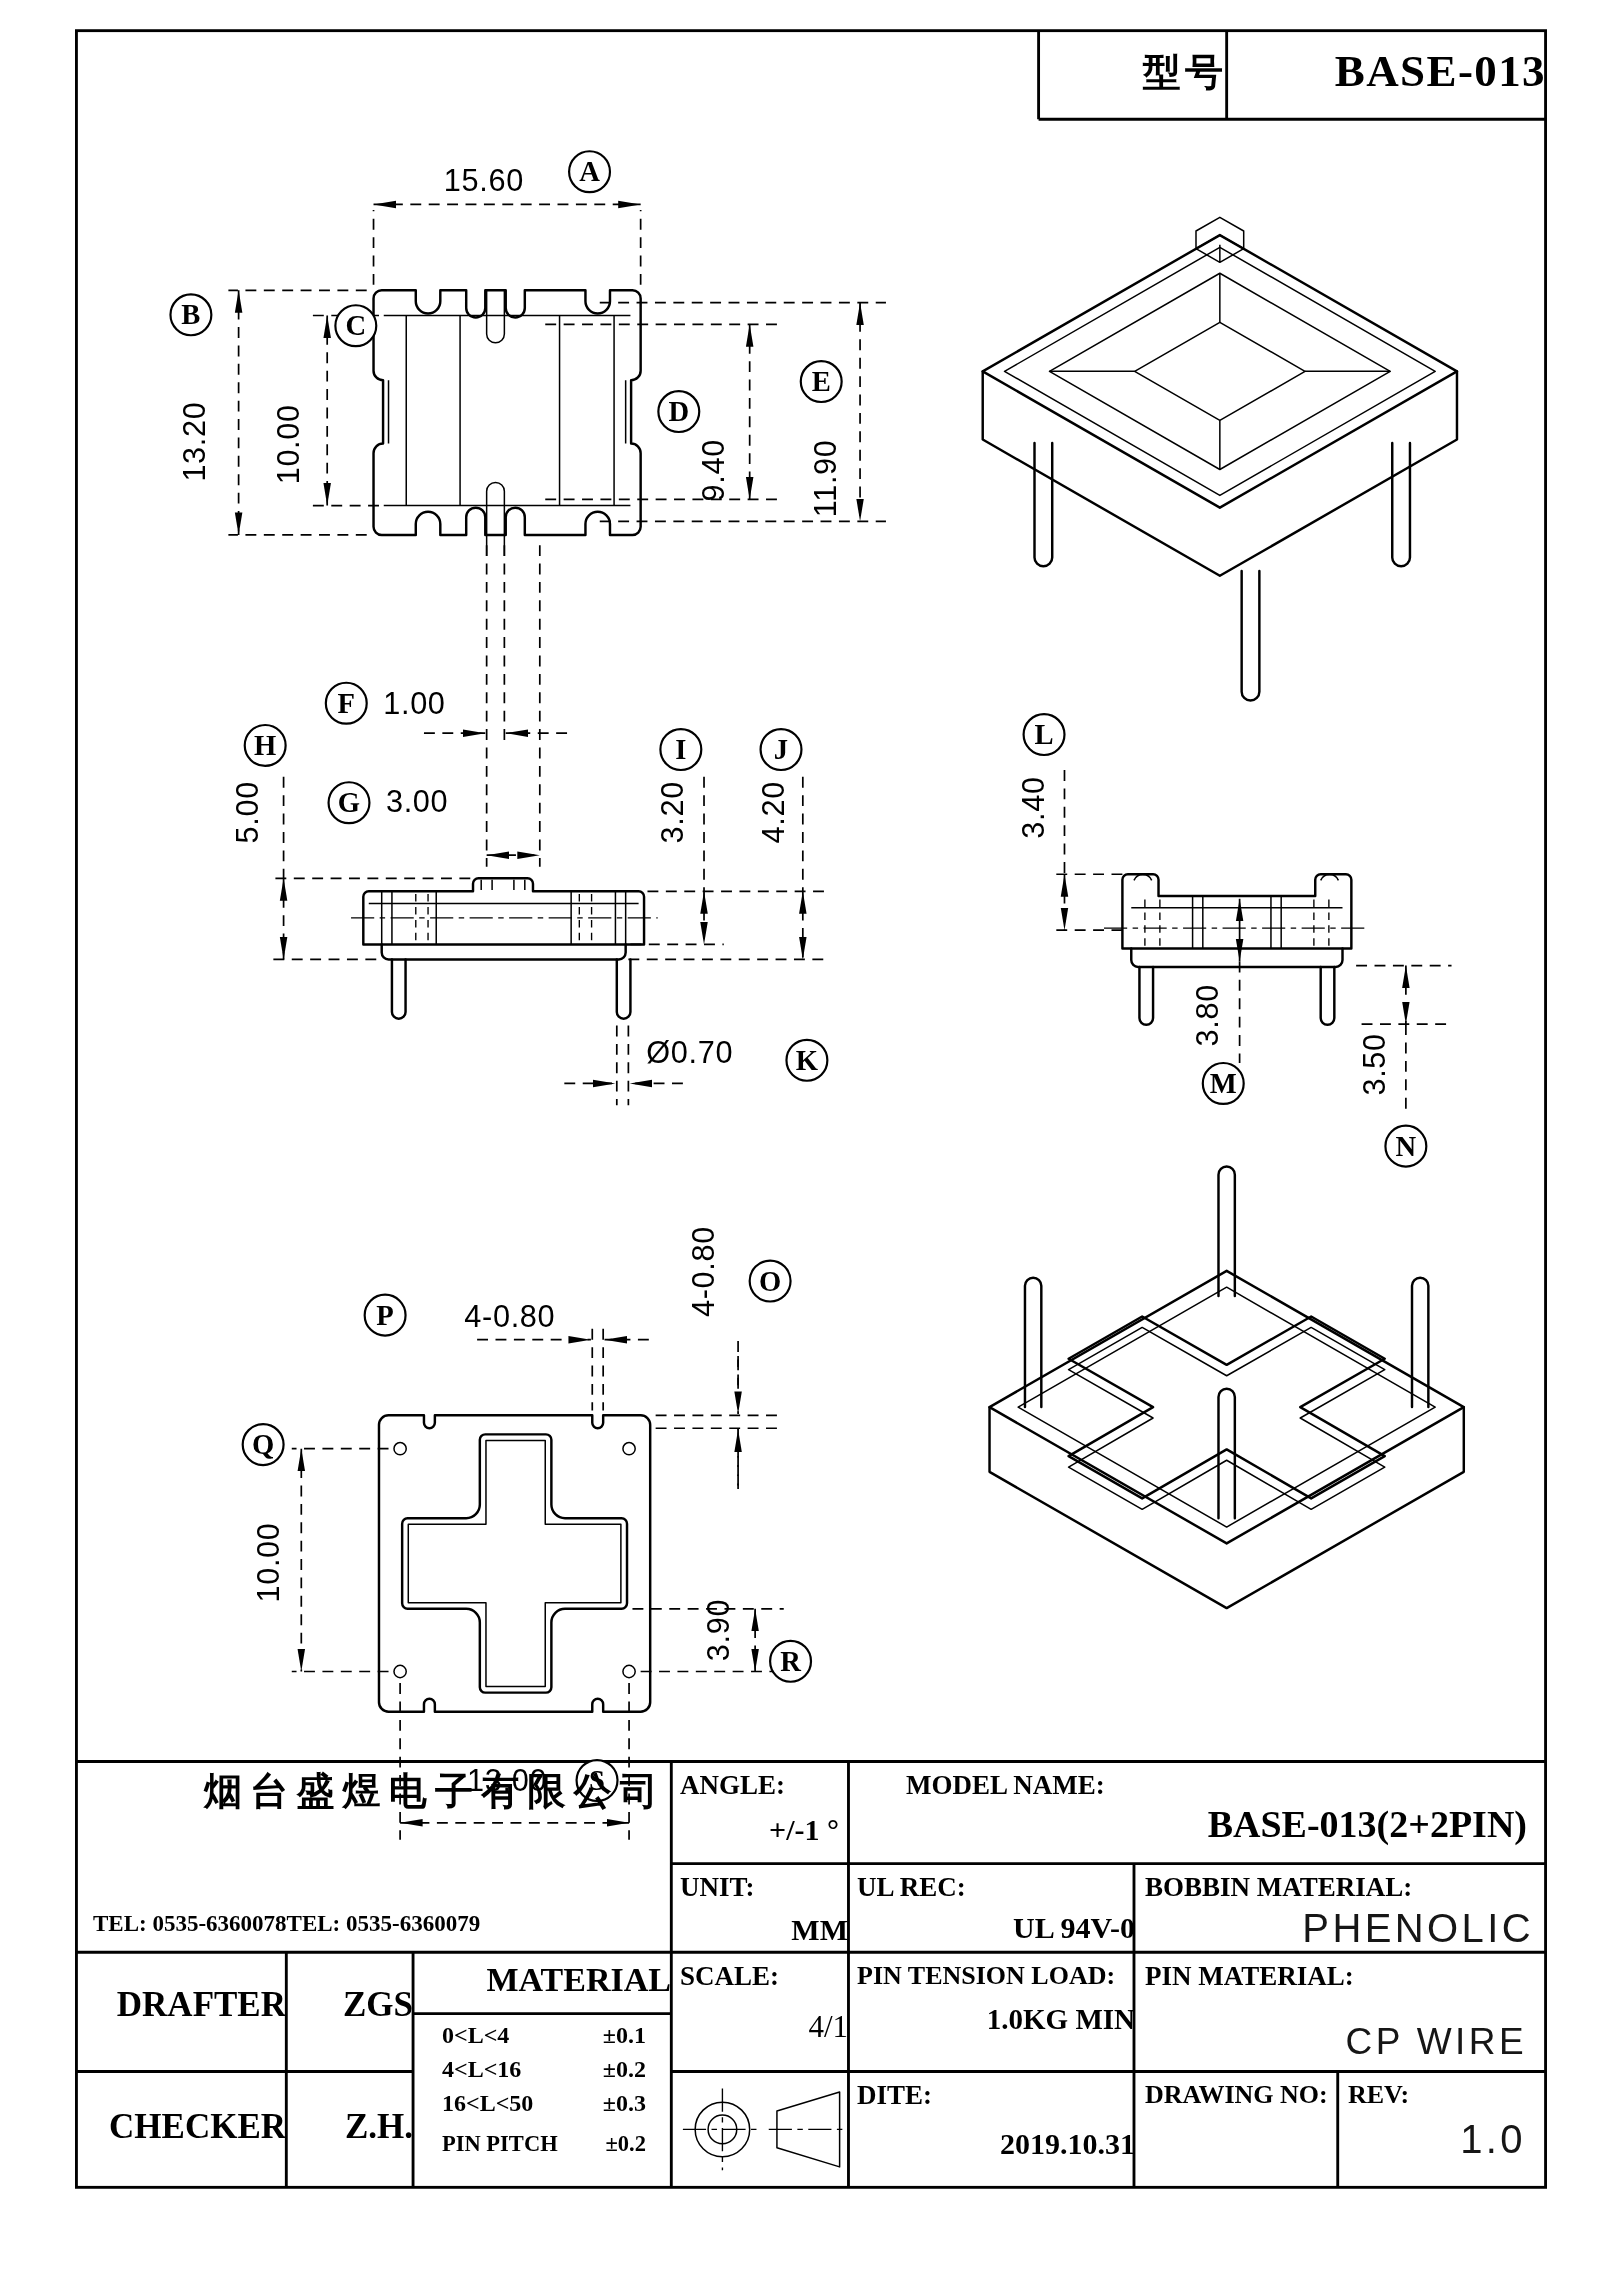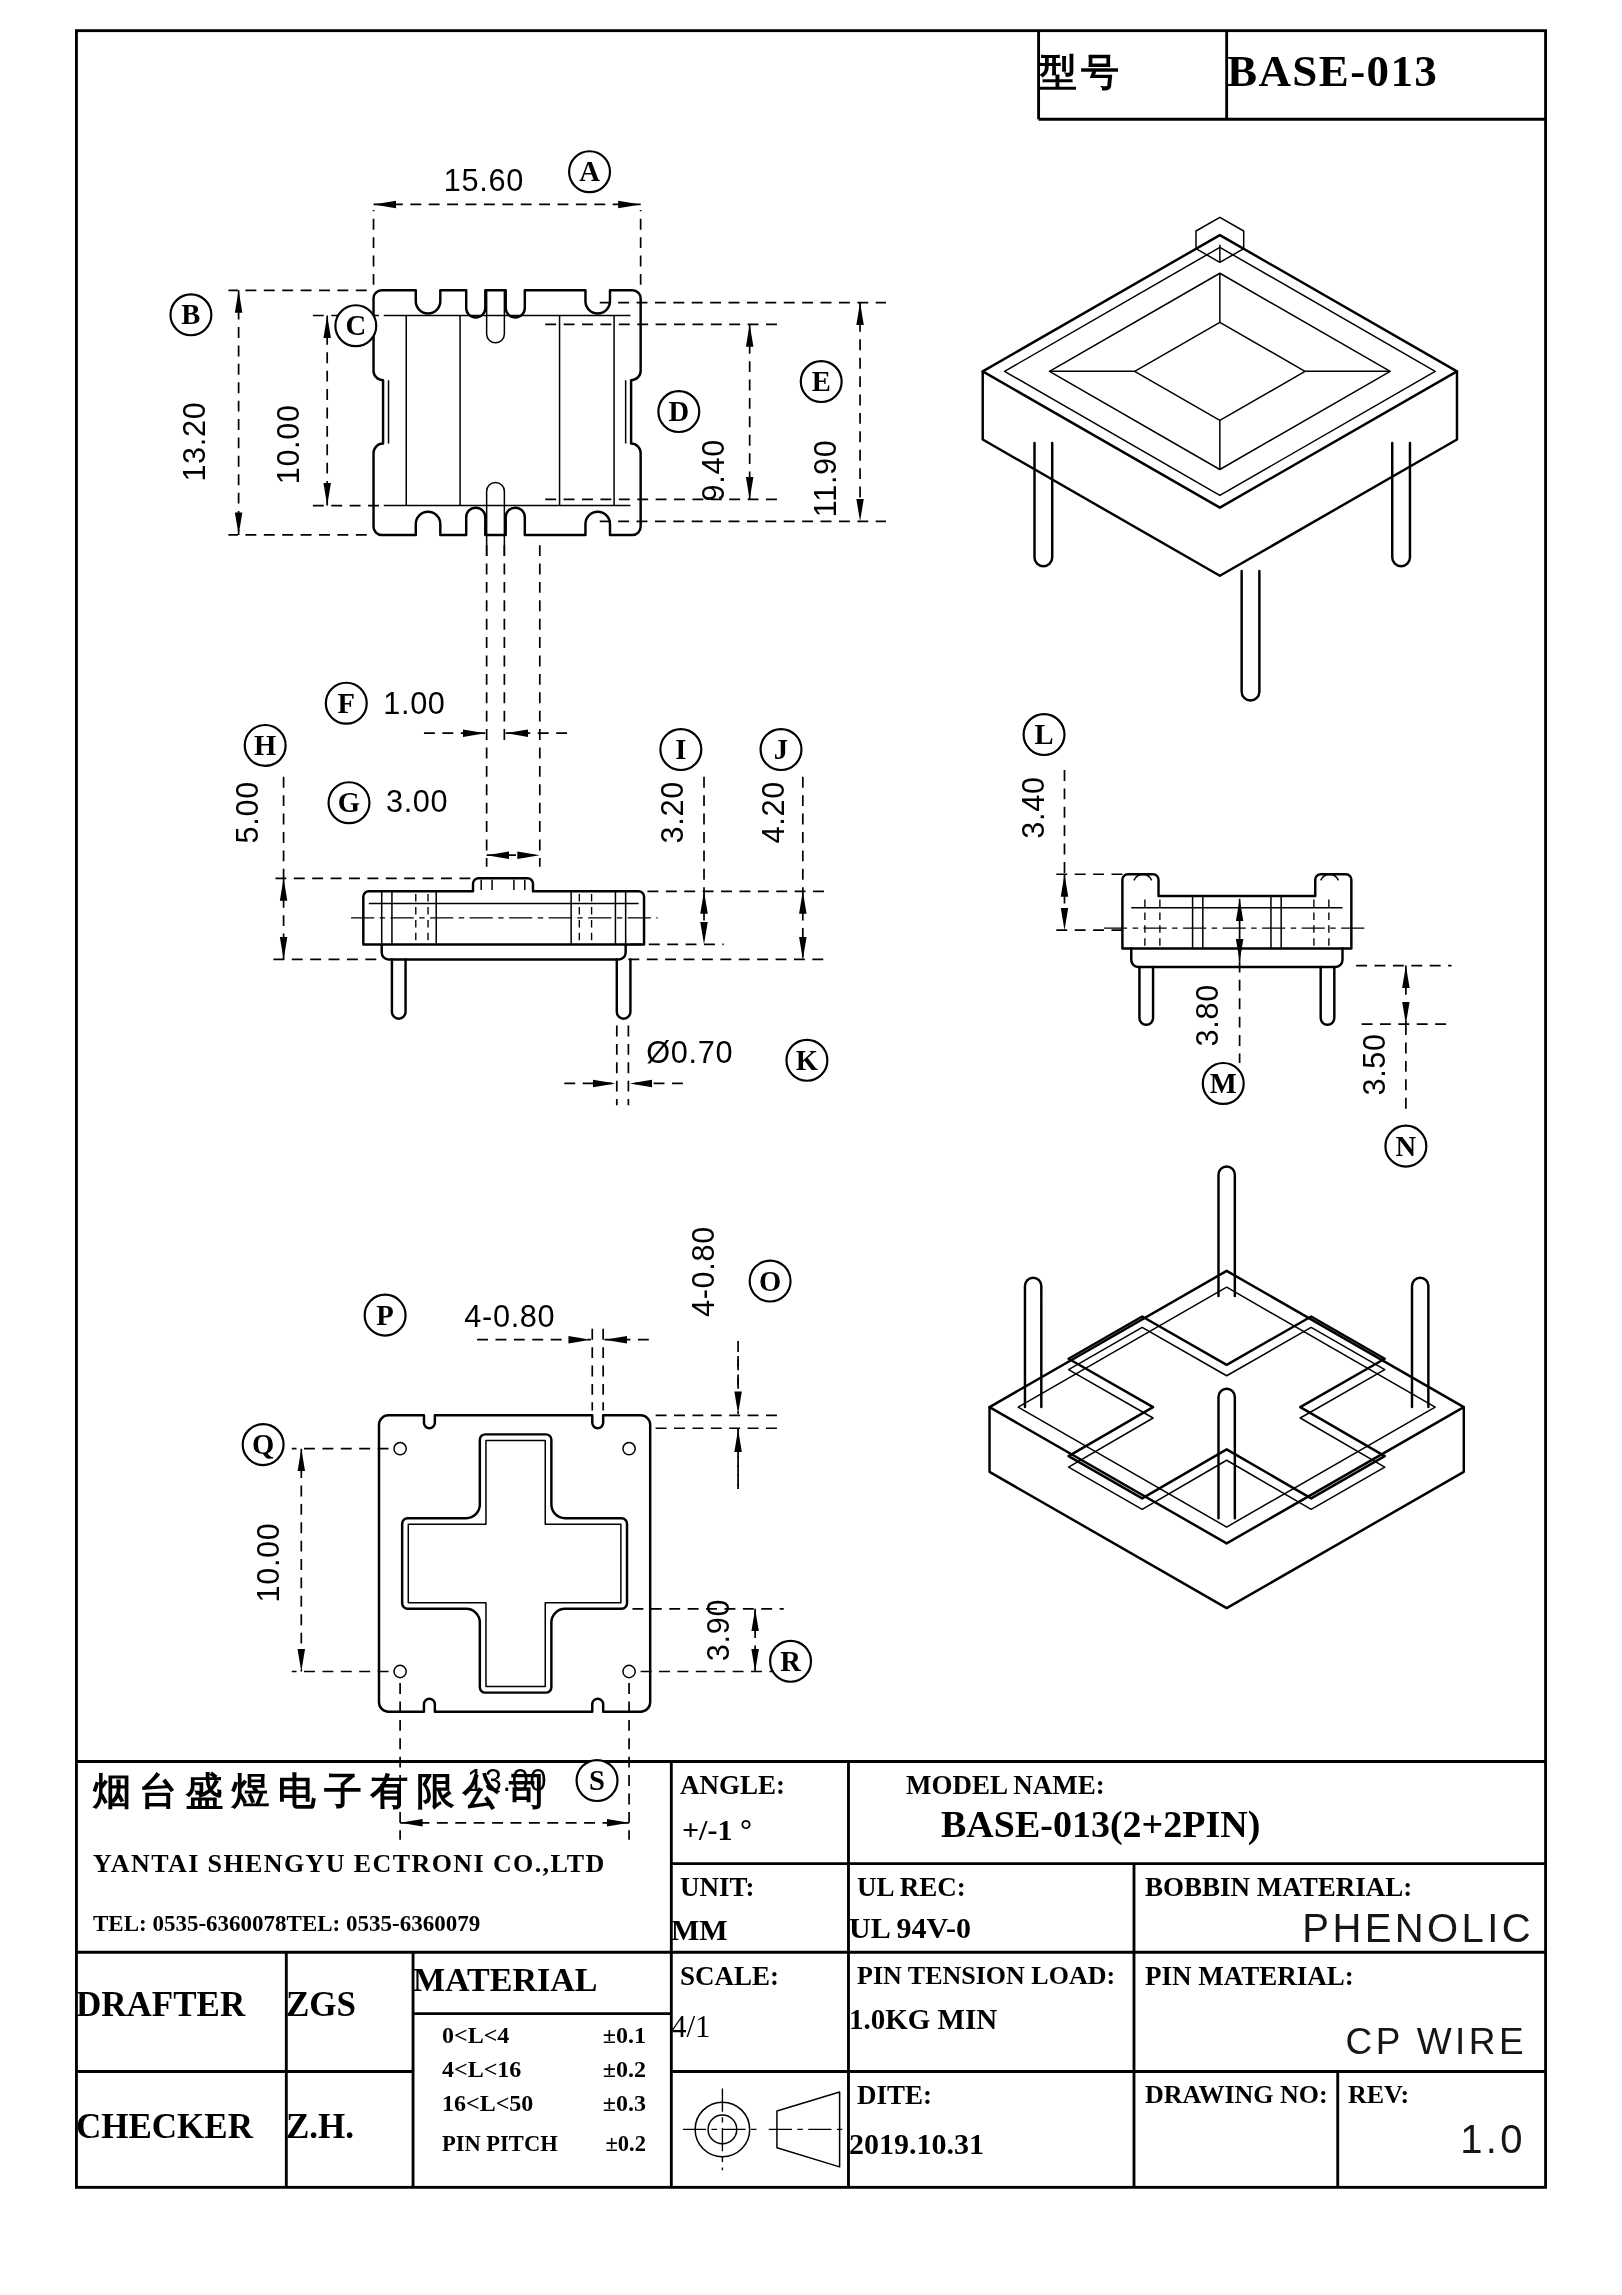--- a/index.html
+++ b/index.html
@@ -1,21 +1,21 @@
 <!DOCTYPE html>
 <html style="font-size:11px"><head>
 <meta charset="utf-8">
 <style>
   html,body{margin:0;padding:0;background:#fff}
   #page{position:relative;width:1622px;height:2295px;background:#ffffff;overflow:hidden;
         font-family:"Liberation Serif",serif;color:#000}
   #dwg{position:absolute;left:0;top:0}
   .t{position:absolute;white-space:nowrap;line-height:1.05}
   .lbl{font-weight:700;font-size:27px}
-  .ctr{text-align:left}
+  .ctr{text-align:right}
   .rgt{text-align:right}
   .thin{font-family:Liberation Sans, sans-serif;font-weight:400;letter-spacing:3.4px;color:#161616}
   .cjk{letter-spacing:8.2px}
   .flexrow{display:flex;justify-content:flex-start}
   .tolrow{display:flex;justify-content:space-between;font-weight:700;font-size:24px}
   
   .o{fill:none;stroke:#000;stroke-width:3.6;stroke-linejoin:round;stroke-linecap:round}
   .i{fill:none;stroke:#000;stroke-width:2.2;stroke-linejoin:round}
   .dim{fill:none;stroke:#000;stroke-width:2.5;stroke-dasharray:16 11}
   .sdim{fill:none;stroke:#000;stroke-width:2.5}
@@ -255,21 +255,20 @@
     <path class="i" transform="translate(0,16)" d="M2032,2137 L1924,2199 L1800,2127 L1676,2199 L1568,2137 L1692,2065 L1568,1994 L1676,1932 L1800,2003 L1924,1932 L2032,1994 L1908,2065 z"></path>
     <path class="o" d="M2072,2065 V1887 a12,12 0 0 1 24,0 V2065 M1504,2065 V1887 a12,12 0 0 1 24,0 V2065
          M1788,2228 V2050 a12,12 0 0 1 24,0 V2228 M1788,1902 V1724 a12,12 0 0 1 24,0 V1902"></path>
   </g>
 </svg>
 
   <div class="t ctr" style="left:1039px;top:53px;width:188px;font-size:38px;font-weight:700;letter-spacing:4.1px">型号</div>
   <div class="t ctr" style="left:1227px;top:48px;width:319px;font-size:45px;font-weight:600;letter-spacing:1.4px">BASE-013</div>
 
   <div class="t ctr cjk" style="left:93px;top:1772px;width:573px;font-size:38px;font-weight:700">烟台盛煜电子有限公司</div>
-  <div class="t ctr" style="left:93px;top:1850px;width:573px;font-size:26px;font-weight:700;letter-spacing:1.4px">YANTAI SHENGYU ECTRONI CO.,LTD</div>
   <div class="t flexrow" style="left:93px;top:1912px;width:573px;font-size:23px;font-weight:700">
     <span>TEL: 0535-6360078</span>
     <span>TEL: 0535-6360079</span>
   </div>
 
   <div class="t lbl" style="left:680px;top:1771px">ANGLE:</div>
   <div class="t ctr" style="left:682px;top:1814px;width:157px;font-size:30px;font-weight:700">+/-1 °</div>
   <div class="t lbl" style="left:906px;top:1771px">MODEL NAME:</div>
   <div class="t ctr" style="left:941px;top:1805px;width:586px;font-size:38px;font-weight:600">BASE-013(2+2PIN)</div>
 

